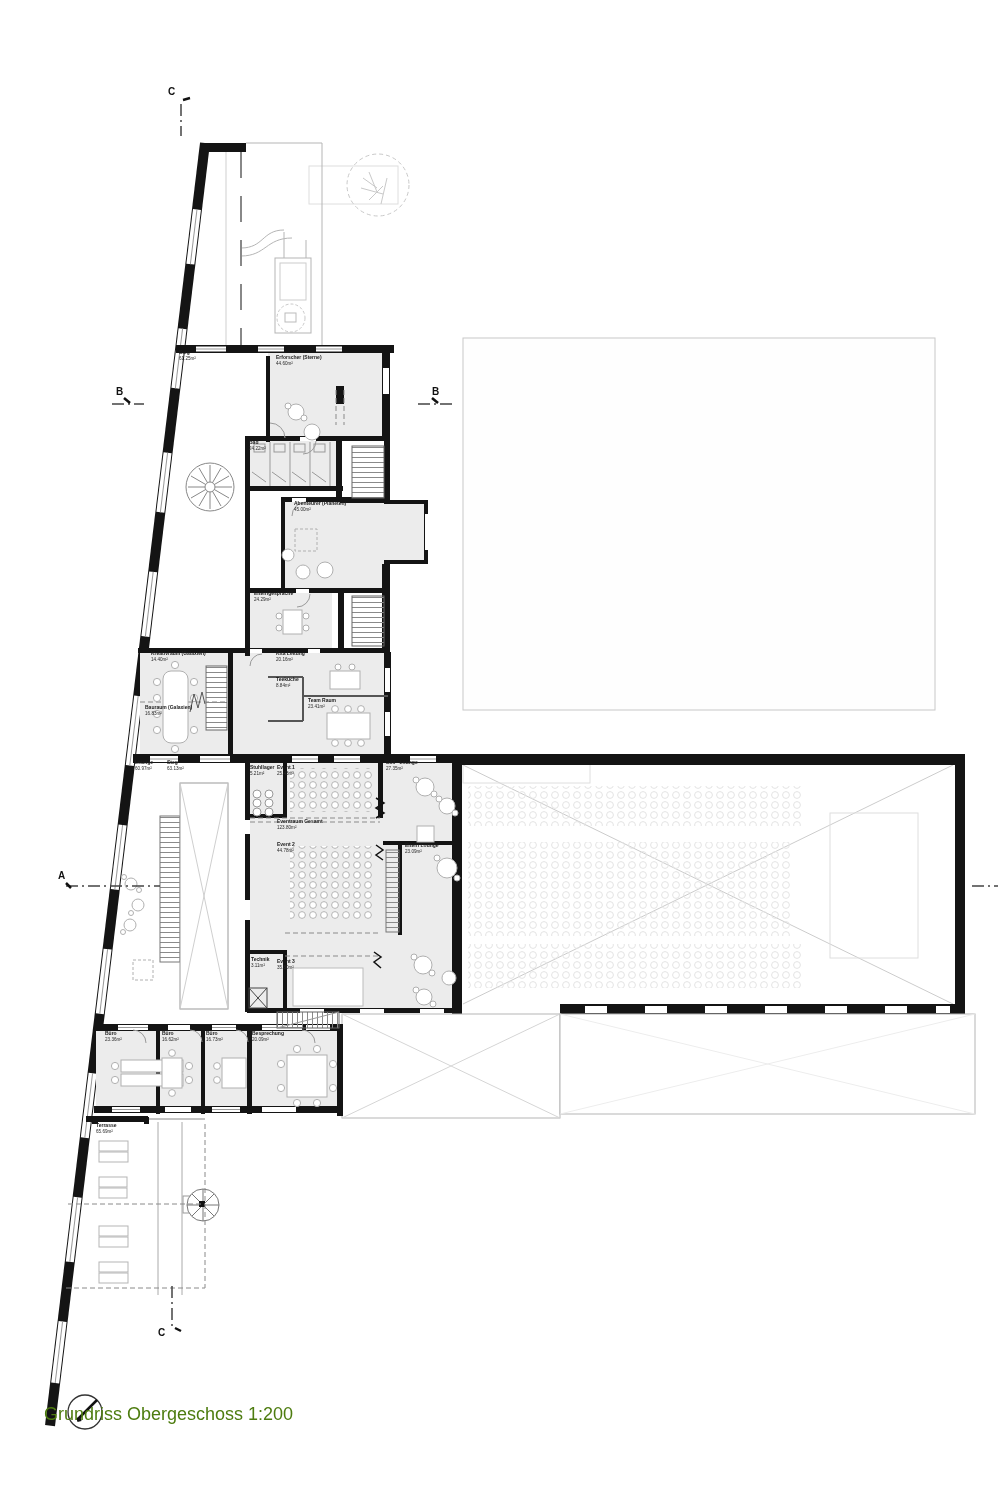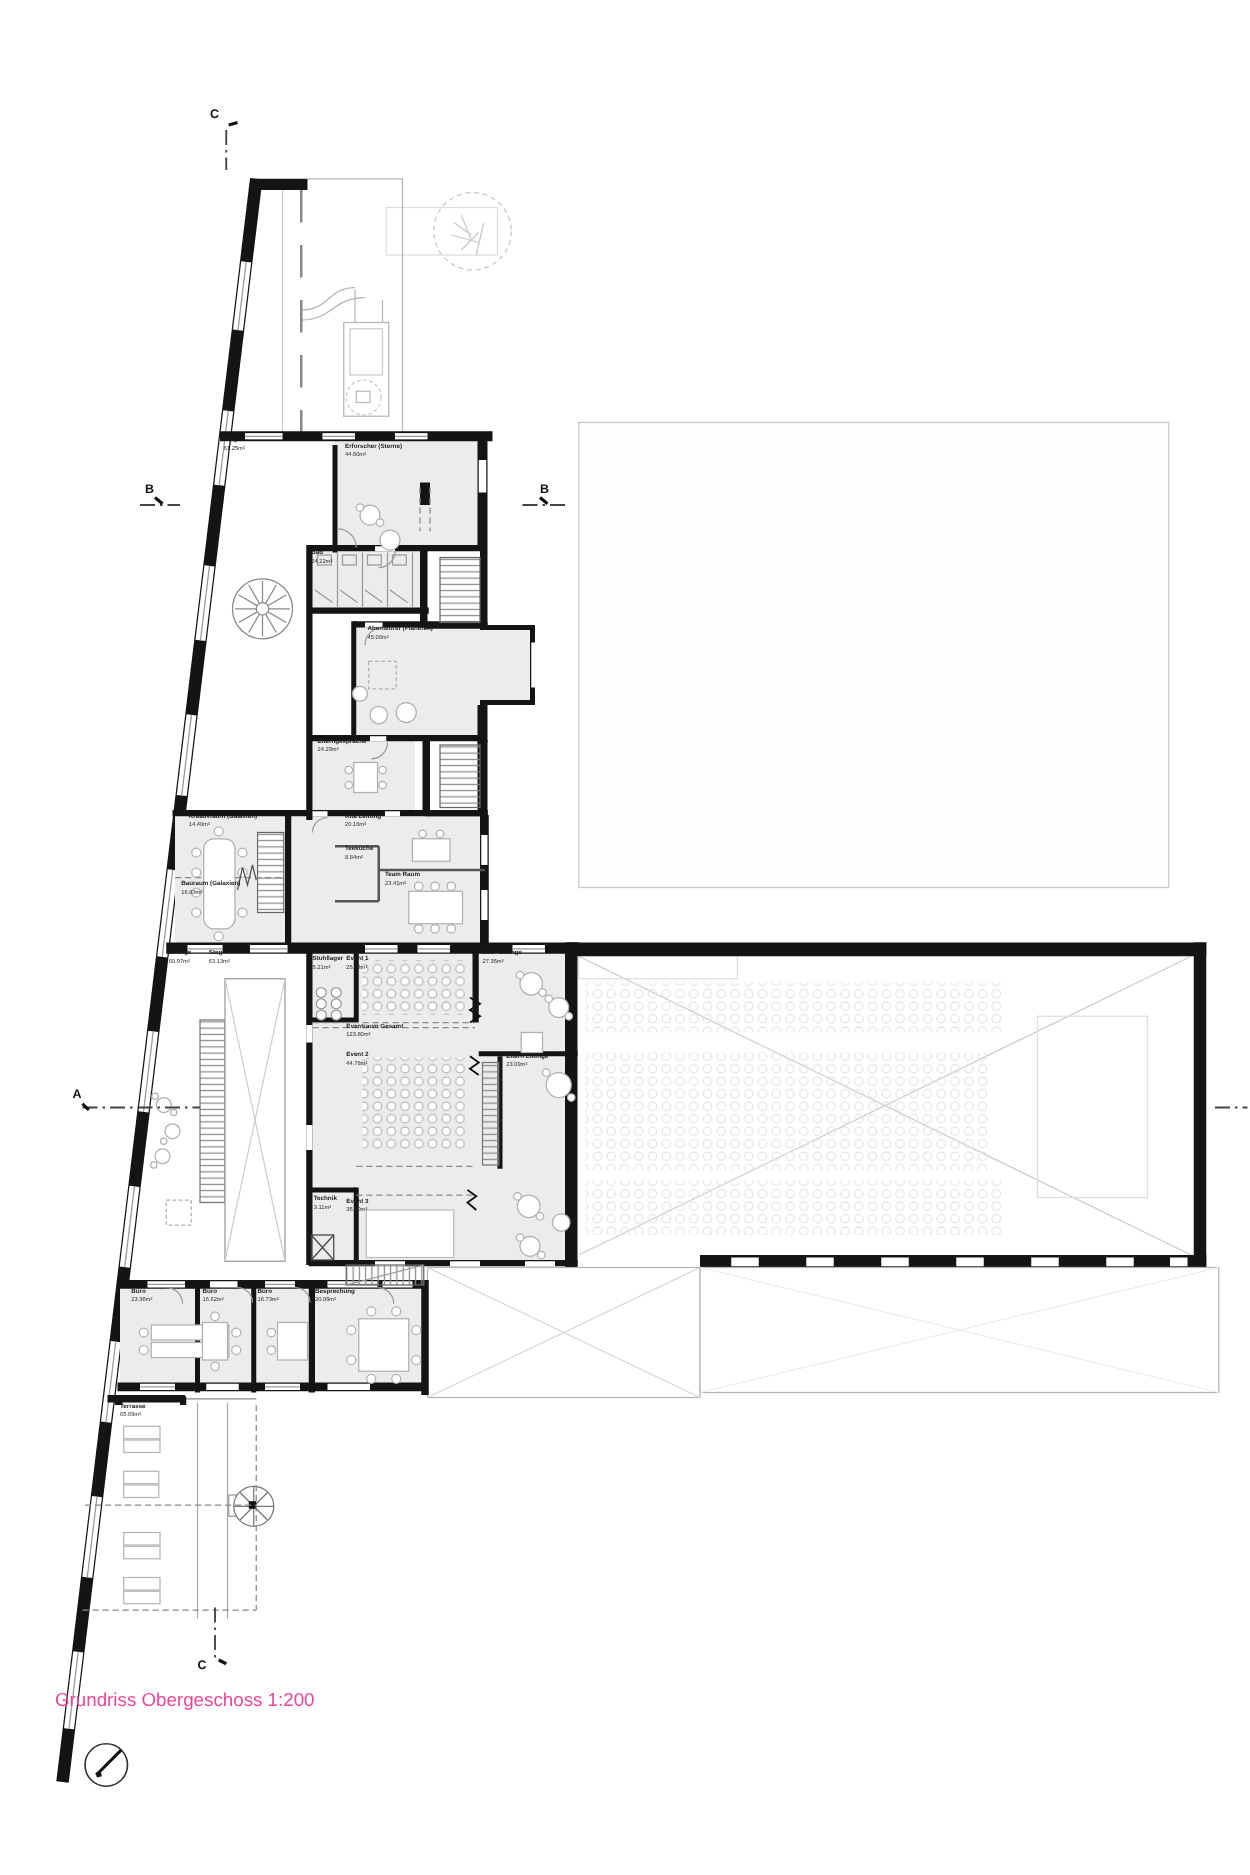--- a/index.html
+++ b/index.html
@@ -3,21 +3,21 @@
 <meta charset="utf-8">
 <style>
   html,body{margin:0;padding:0;background:#fff;}
   #plan{position:relative;width:1000px;height:1500px;background:#fff;overflow:hidden;
         font-family:"Liberation Sans",sans-serif;}
   #plan svg{position:absolute;left:0;top:0;}
   .room-label{position:absolute;color:#1c1c1c;font-size:5px;font-weight:bold;line-height:1.18;
               white-space:nowrap;z-index:5;}
   .room-label .area{display:block;font-weight:normal;font-size:4.6px;color:#2a2a2a;}
   .marker{position:absolute;font-size:10px;font-weight:bold;color:#111;z-index:6;}
-  .plan-title{position:absolute;left:44px;top:1352px;font-size:15px;color:#ec4899;z-index:6;}
+  .plan-title{position:absolute;left:44px;top:1404px;font-size:18px;color:#4d7c0f;z-index:6;}
 </style>
 </head>
 <body>
 
 <div id="plan">
 
 <svg width="1000" height="1500" viewBox="0 0 1000 1500">
 <defs>
   <pattern id="seatsD" width="11" height="10" patternUnits="userSpaceOnUse">
     <circle cx="5" cy="5" r="3.4" fill="#fff" stroke="#b4b4b4" stroke-width="1"></circle>

